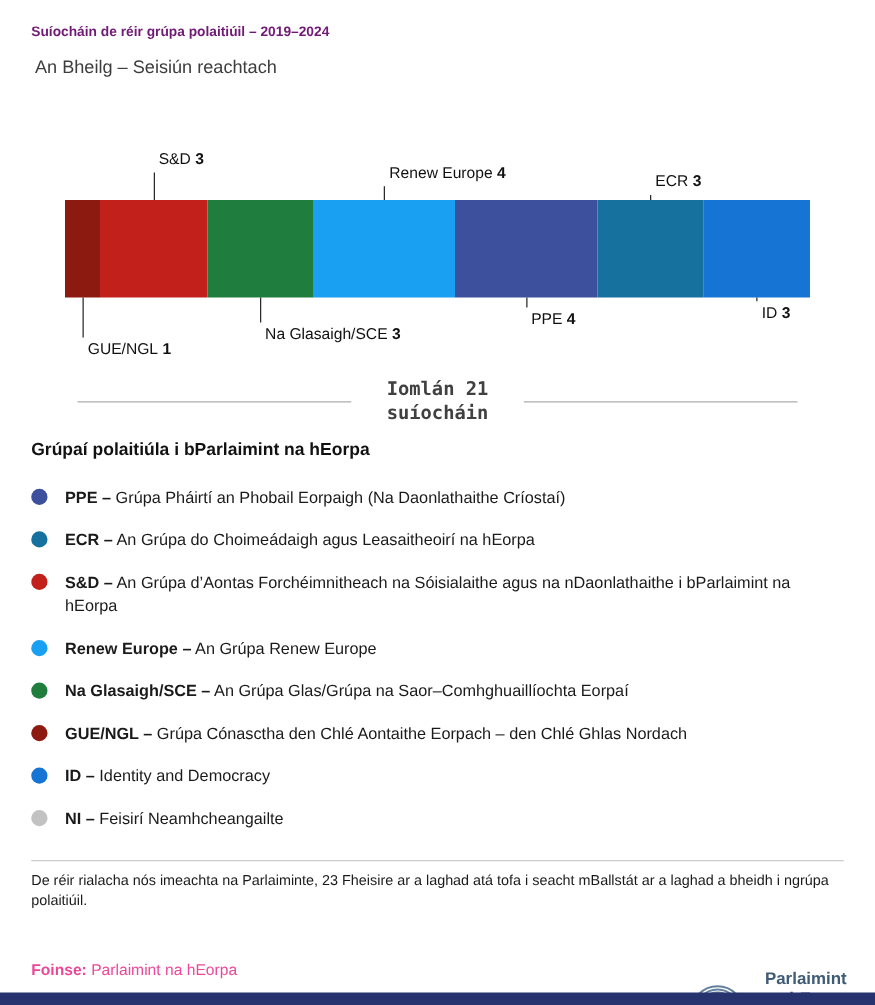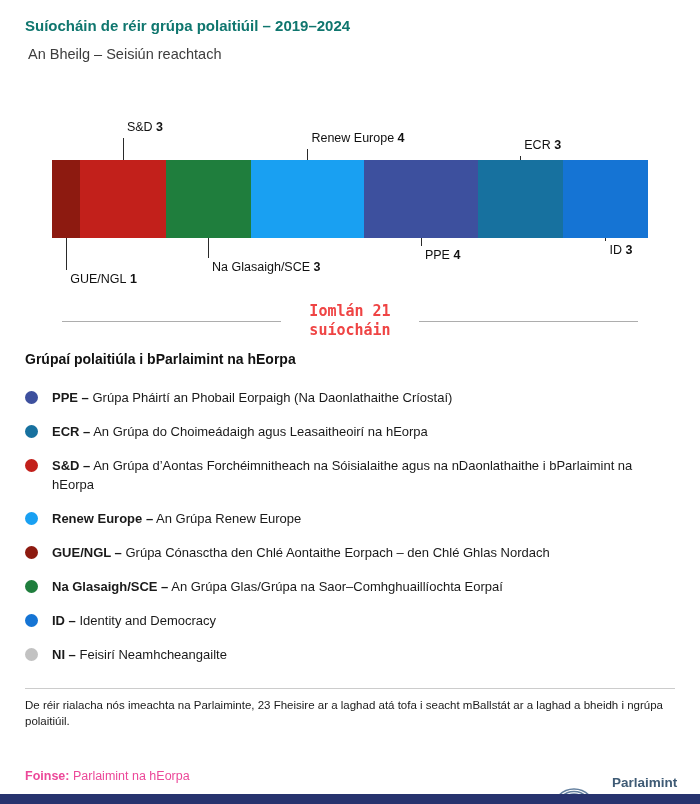--- a/index.html
+++ b/index.html
@@ -3,33 +3,33 @@
 <meta charset="utf-8">
 <style>
   * { margin:0; padding:0; box-sizing:border-box; }
   html,body { background:#ffffff; }
   .page {
     position:relative; width:700px; height:804px; margin:0 auto;
     background:#ffffff; overflow:hidden;
     font-family:"Liberation Sans", sans-serif; color:#111;
   }
   .header { padding:16px 25px 0 25px; }
-  .header h1 { font-size:15px; font-weight:bold; color:#0f766e; line-height:20px; }
+  .header h1 { font-size:11px; font-weight:bold; color:#701a75; line-height:20px; }
   .header h2 { font-size:14.5px; font-weight:normal; color:#3d3d3d; margin-top:9px; line-height:19px; padding-left:3px; }
 
   .chart { position:relative; height:192px; margin-top:34px; }
   .bar { position:absolute; left:52px; top:62px; width:596px; height:78px; display:flex; }
   .seg { height:100%; }
   .cline { position:absolute; width:1px; background:#2a2a2a; }
   .clabel { position:absolute; white-space:nowrap; font-size:12.5px; line-height:14px; color:#111; }
   .clabel b { font-weight:bold; }
 
   .total-row { display:flex; align-items:center; gap:28px; margin:12px 62px 0 62px; }
   .total-row .rule { flex:1; height:1px; background:#adadad; }
-  .total-text { text-align:left; font-family:"DejaVu Sans Mono", monospace; font-weight:bold; font-size:15px; line-height:19px; color:#ef4444; }
+  .total-text { text-align:left; font-family:"DejaVu Sans Mono", monospace; font-weight:bold; font-size:15px; line-height:19px; color:#404040; }
 
   .legend-title { font-size:14px; font-weight:bold; margin:10px 25px 0 25px; line-height:18px; }
   .legend { margin:20px 25px 0 25px; }
   .lrow { display:flex; align-items:flex-start; gap:14px; margin-bottom:15px; }
   .dot { width:13px; height:13px; border-radius:50%; flex:0 0 auto; margin-top:3px; background:#999; }
   .ltext { font-size:13px; line-height:19px; color:#1a1a1a; max-width:620px; }
   .ltext b { font-weight:bold; }
 
   .sep { position:absolute; left:25px; right:25px; top:688px; border-top:1px solid #cccccc; }
   .note { position:absolute; left:25px; top:697px; width:655px; font-size:11.5px; line-height:16px; color:#1a1a1a; }
@@ -101,26 +101,26 @@
     </div>
     <div class="lrow">
       <span class="dot" style="background: rgb(194, 32, 27);"></span>
       <span class="ltext"><b>S&amp;D –</b> <span>An Grúpa d’Aontas Forchéimnitheach na Sóisialaithe agus na nDaonlathaithe i bParlaimint na hEorpa</span></span>
     </div>
     <div class="lrow">
       <span class="dot" style="background: rgb(25, 160, 242);"></span>
       <span class="ltext"><b>Renew Europe –</b> <span>An Grúpa Renew Europe</span></span>
     </div>
     <div class="lrow">
+      <span class="dot" style="background: rgb(31, 126, 61);"></span>
+      <span class="ltext"><b>Na Glasaigh/SCE –</b> <span>An Grúpa Glas/Grúpa na Saor–Comhghuaillíochta Eorpaí</span></span>
+    </div>
+    <div class="lrow">
       <span class="dot" style="background: rgb(141, 26, 16);"></span>
       <span class="ltext"><b>GUE/NGL –</b> <span>Grúpa Cónasctha den Chlé Aontaithe Eorpach – den Chlé Ghlas Nordach</span></span>
-    </div>
-    <div class="lrow">
-      <span class="dot" style="background: rgb(31, 126, 61);"></span>
-      <span class="ltext"><b>Na Glasaigh/SCE –</b> <span>An Grúpa Glas/Grúpa na Saor–Comhghuaillíochta Eorpaí</span></span>
     </div>
     <div class="lrow">
       <span class="dot" style="background: rgb(21, 116, 212);"></span>
       <span class="ltext"><b>ID –</b> <span>Identity and Democracy</span></span>
     </div>
     <div class="lrow">
       <span class="dot" style="background: rgb(194, 194, 194);"></span>
       <span class="ltext"><b>NI –</b> <span>Feisirí Neamhcheangailte</span></span>
     </div>
   </div>

